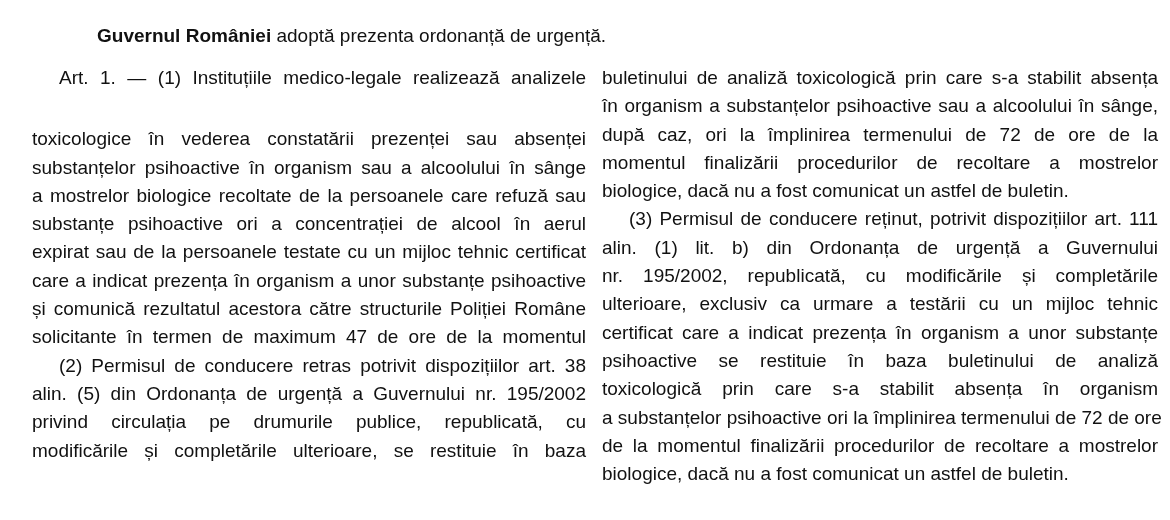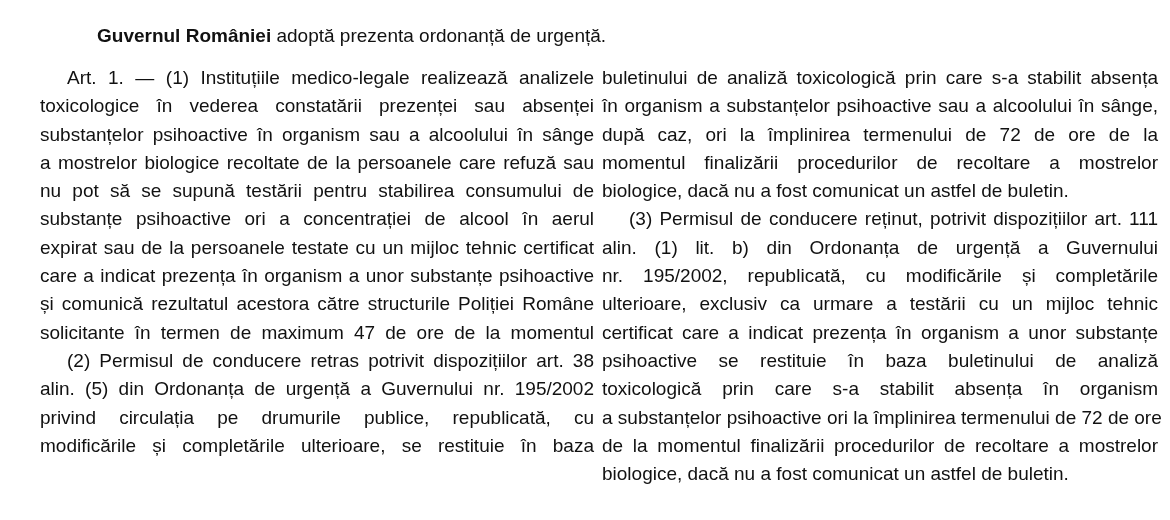--- a/index.html
+++ b/index.html
@@ -9,42 +9,41 @@
   }
   .intro {
     position: absolute; left: 97px; top: 22px;
     font-size: 19px; line-height: 28px; white-space: nowrap;
   }
   .intro b { font-weight: bold; }
   .col {
     position: absolute; top: 64px; width: 554px;
     font-size: 19px; line-height: 28.3px;
   }
-  .col.left { left: 40px; }
+  .col.left { left: 32px; }
   .col.right { left: 602px; width: 556px; }
   .line {
     display: block; text-align: justify; text-align-last: justify;
     white-space: nowrap; height: 28.3px;
   }
   .line.last { text-align-last: left; }
   .line.indent { padding-left: 27px; }
 </style>
 </head>
 <body>
 
 <div class="intro">
   <b>Guvernul României</b><span> adoptă prezenta ordonanță de urgență.</span>
 </div>
 
 <div class="col left" id="leftcol">
     <span class="line indent" style="word-spacing: 6.18973px; text-align-last: left; text-align: left;">Art. 1. — (1) Instituțiile medico-legale realizează analizele</span>
-    <span class="line" style="word-spacing: 11.8854px; text-align-last: left; text-align: left;">toxicologice în vederea constatării prezenței sau absenței</span>
+    <span class="line" style="word-spacing: 11.8854px; text-align-last: left; text-align: left; margin-top: 33px;">toxicologice în vederea constatării prezenței sau absenței</span>
     <span class="line" style="word-spacing: 3.89648px; text-align-last: left; text-align: left;">substanțelor psihoactive în organism sau a alcoolului în sânge</span>
     <span class="line" style="word-spacing: 2.05729px; text-align-last: left; text-align: left;">a mostrelor biologice recoltate de la persoanele care refuză sau</span>
-    <span class="line" style="word-spacing: 5.92882px; text-align-last: left; text-align: left;">nu pot să se supună testării pentru stabilirea consumului de</span>
     <span class="line" style="word-spacing: 8.25391px; text-align-last: left; text-align: left;">substanțe psihoactive ori a concentrației de alcool în aerul</span>
     <span class="line" style="word-spacing: 1.5375px; text-align-last: left; text-align: left;">expirat sau de la persoanele testate cu un mijloc tehnic certificat</span>
     <span class="line" style="word-spacing: 1.11806px; text-align-last: left; text-align: left;">care a indicat prezența în organism a unor substanțe psihoactive</span>
     <span class="line" style="word-spacing: 2.80804px; text-align-last: left; text-align: left;">și comunică rezultatul acestora către structurile Poliției Române</span>
     <span class="line" style="word-spacing: 4.91875px; text-align-last: left; text-align: left;">solicitante în termen de maximum 47 de ore de la momentul</span>
     <span class="line indent" style="word-spacing: 3.83594px; text-align-last: left; text-align: left;">(2) Permisul de conducere retras potrivit dispozițiilor art. 38</span>
     <span class="line" style="word-spacing: 4.98611px; text-align-last: left; text-align: left;">alin. (5) din Ordonanța de urgență a Guvernului nr. 195/2002</span>
     <span class="line" style="word-spacing: 17.8776px; text-align-last: left; text-align: left;">privind circulația pe drumurile publice, republicată, cu</span>
     <span class="line" style="word-spacing: 10.9531px; text-align-last: left; text-align: left;">modificările și completările ulterioare, se restituie în baza</span>
   </div>

